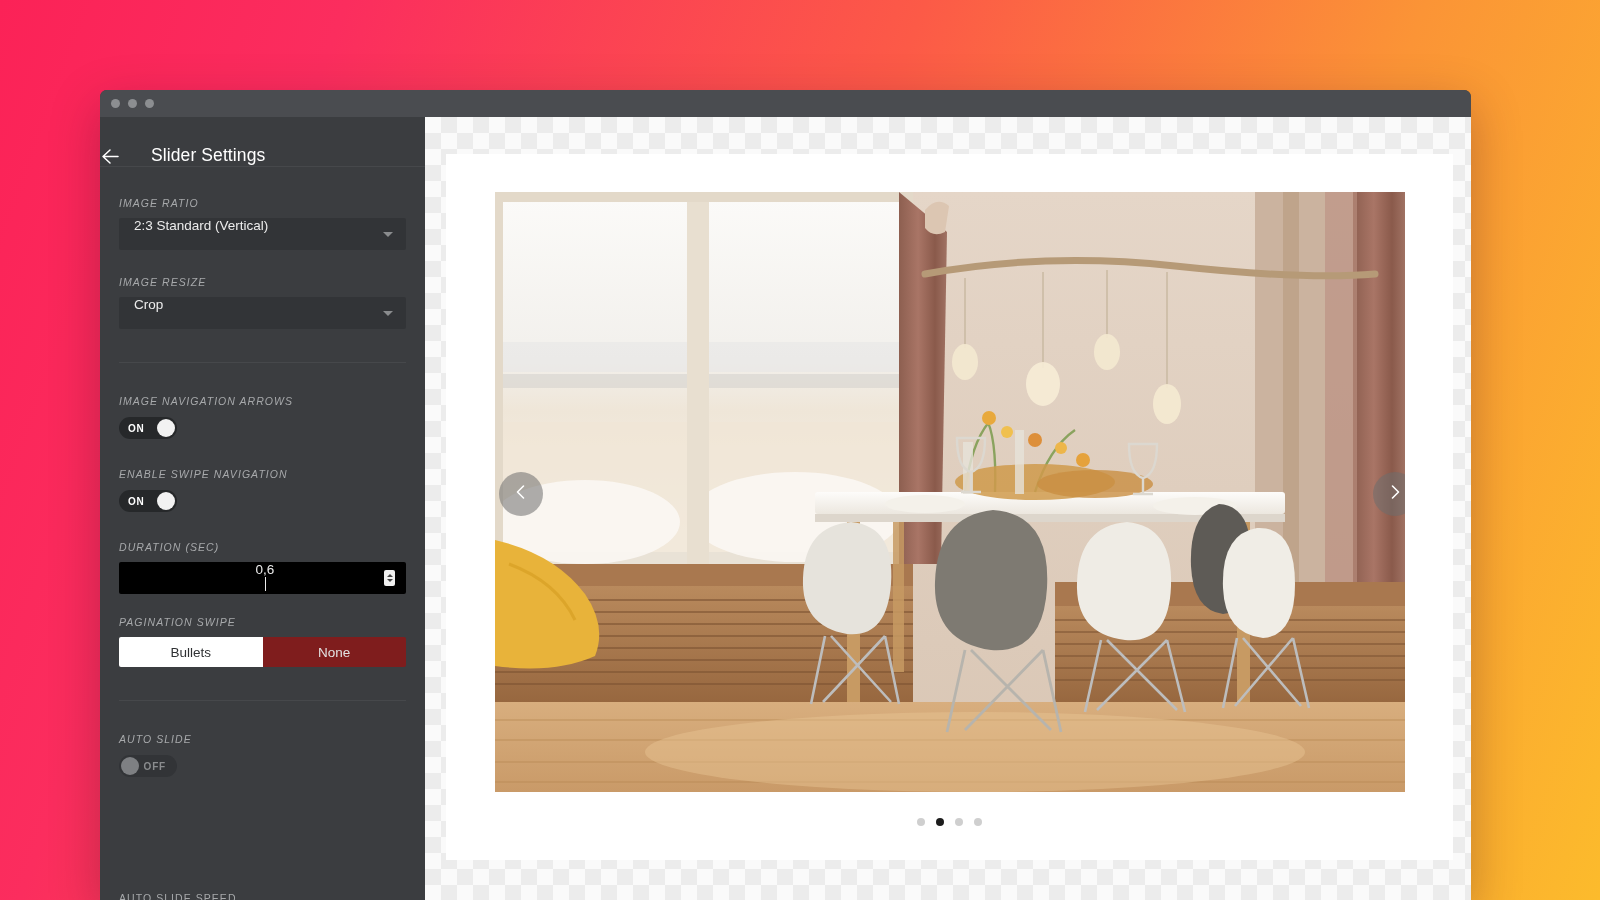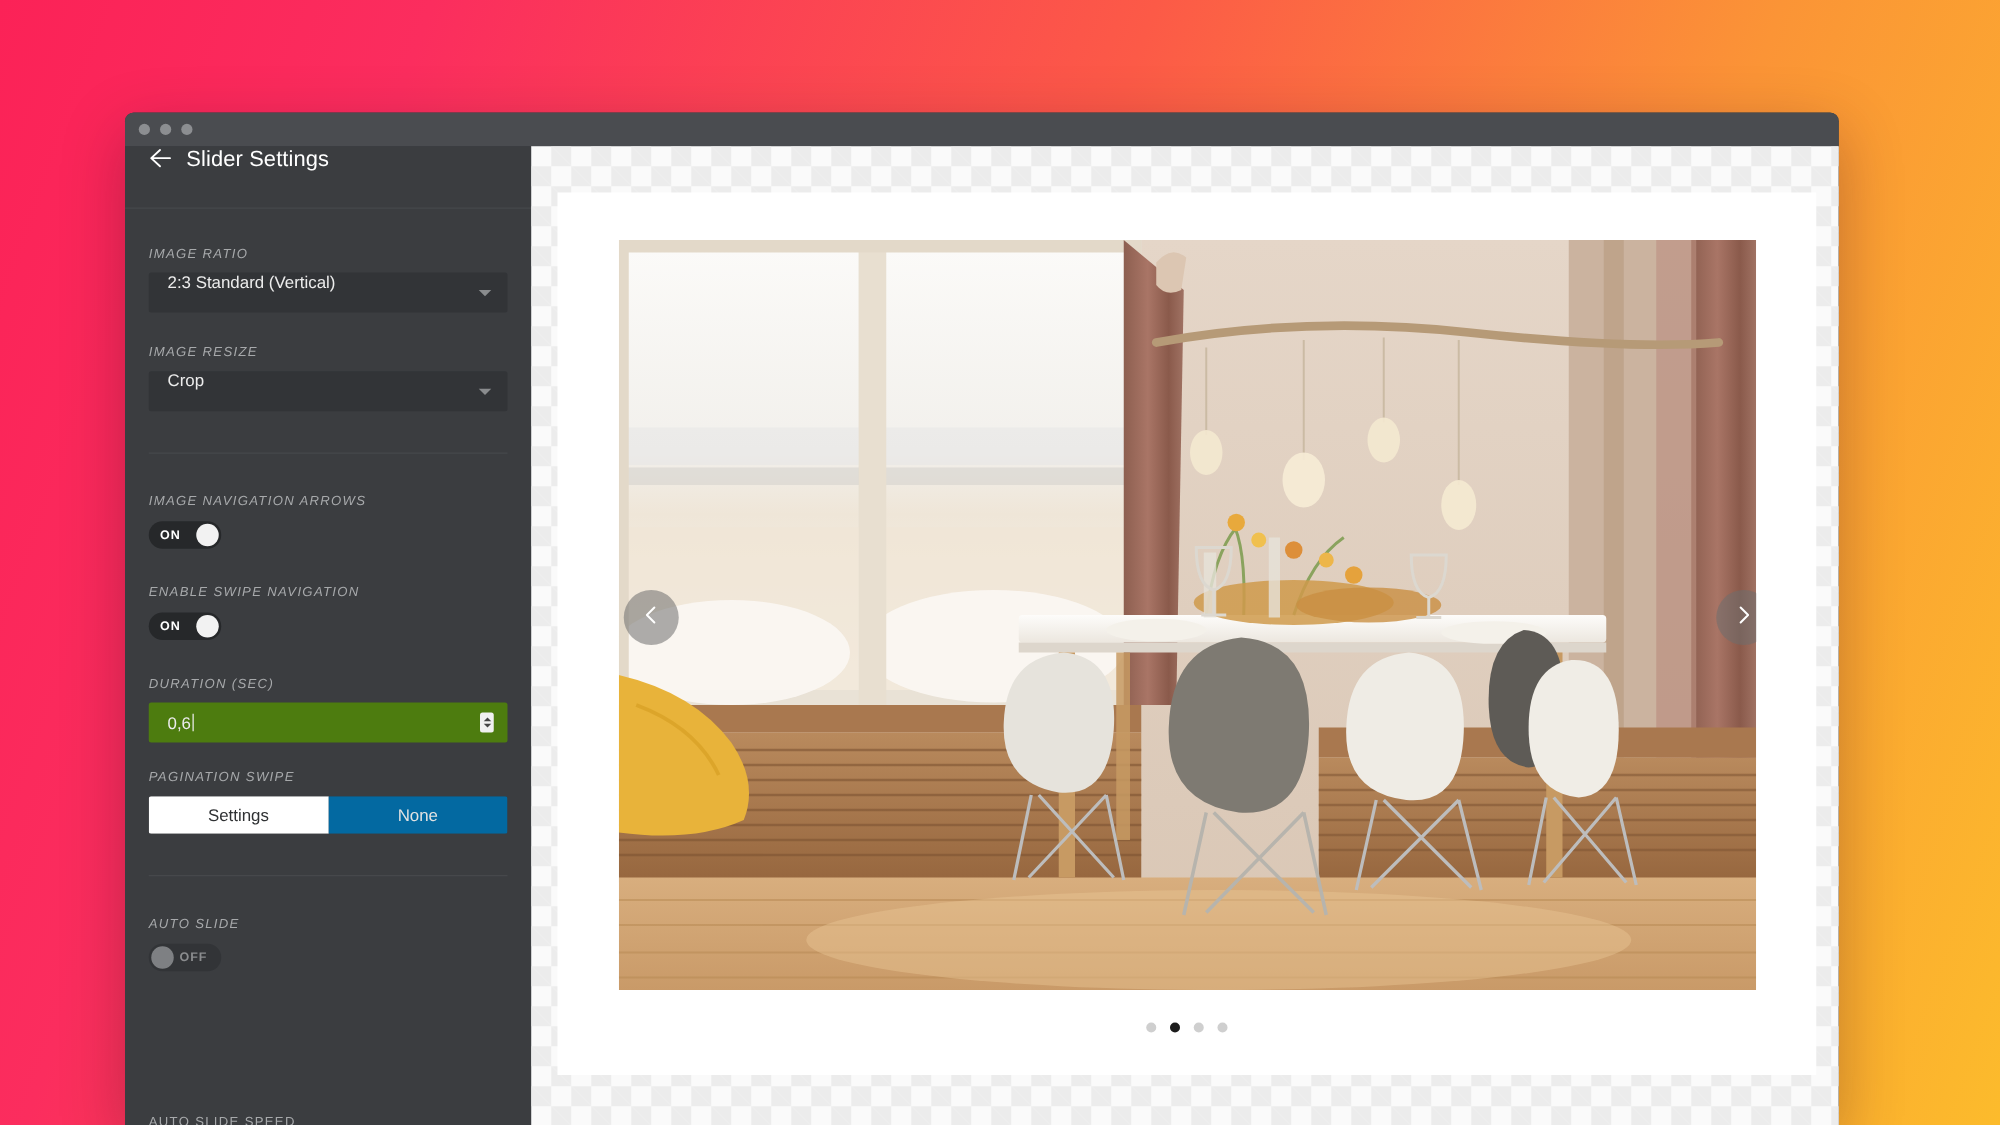--- a/index.html
+++ b/index.html
@@ -37,23 +37,22 @@
   
   .sidebar {
     width: 325px;
     background: #3b3d40;
     height: 100%;
     position: relative;
     overflow: hidden;
   }
   .side-header {
     height: 50px;
-    display: flex; align-items: flex-start;
-    padding-left: 18px;
-    gap: 12px;
+    display: flex; align-items: flex-end;
+    gap: 32px;
     border-bottom: 1px solid #46484b;
   }
   .back-arrow { width: 19px; height: 19px; flex: none; }
   .side-title {
     color: #ffffff;
     font-size: 17.5px;
     letter-spacing: .1px;
   }
 
   .section { padding: 0 19px; }
@@ -101,25 +100,26 @@
   .knob {
     position: absolute; top: 2px;
     width: 18px; height: 18px; border-radius: 50%;
   }
   .toggle.on .knob { right: 2px; background: #f2f2f2; }
   .toggle.off .knob { left: 2px; background: #7e8083; }
 
   .number-input {
     margin-top: 9px;
     height: 32px;
-    background: #4d7c0f;
+    background: #000000;
     border-radius: 2px;
     display: flex; align-items: center;
     padding: 0 10px 0 15px;
     position: relative;
+    flex-direction: column;
   }
   .number-value { color: #ececec; font-size: 13.5px; }
   .caret-bar {
     display: inline-block;
     width: 1px; height: 14px;
     background: #ececec;
     margin-left: 1px;
     vertical-align: -2px;
   }
   .spinner {
@@ -146,21 +146,21 @@
     height: 30px;
     border-radius: 2px;
     overflow: hidden;
   }
   .seg {
     flex: 1;
     display: flex; align-items: center; justify-content: center;
     font-size: 13.5px;
   }
   .seg.active { background: #ffffff; color: #2f3133; }
-  .seg.idle { background: #0369a1; color: #e2e2e2; }
+  .seg.idle { background: #7f1d1d; color: #e2e2e2; }
 
   
   .preview {
     flex: 1;
     position: relative;
     background-color: #fafafa;
     background-image:
       linear-gradient(45deg, #ececec 25%, transparent 25%, transparent 75%, #ececec 75%),
       linear-gradient(45deg, #ececec 25%, transparent 25%, transparent 75%, #ececec 75%);
     background-size: 32px 32px;
@@ -275,21 +275,21 @@
           <span class="spinner">
             <span class="sp-up"></span>
             <span class="sp-dn"></span>
           </span>
         </div>
       </div>
 
       <div class="section" style="padding-top:22px;">
         <div class="field-label">PAGINATION SWIPE</div>
         <div class="segmented">
-          <div class="seg active">Settings</div>
+          <div class="seg active">Bullets</div>
           <div class="seg idle">None</div>
         </div>
       </div>
 
       <div style="height:33px;"></div>
       <div class="divider"></div>
 
       <div class="section" style="padding-top:32px;">
         <div class="field-label">AUTO SLIDE</div>
         <div class="toggle off">

